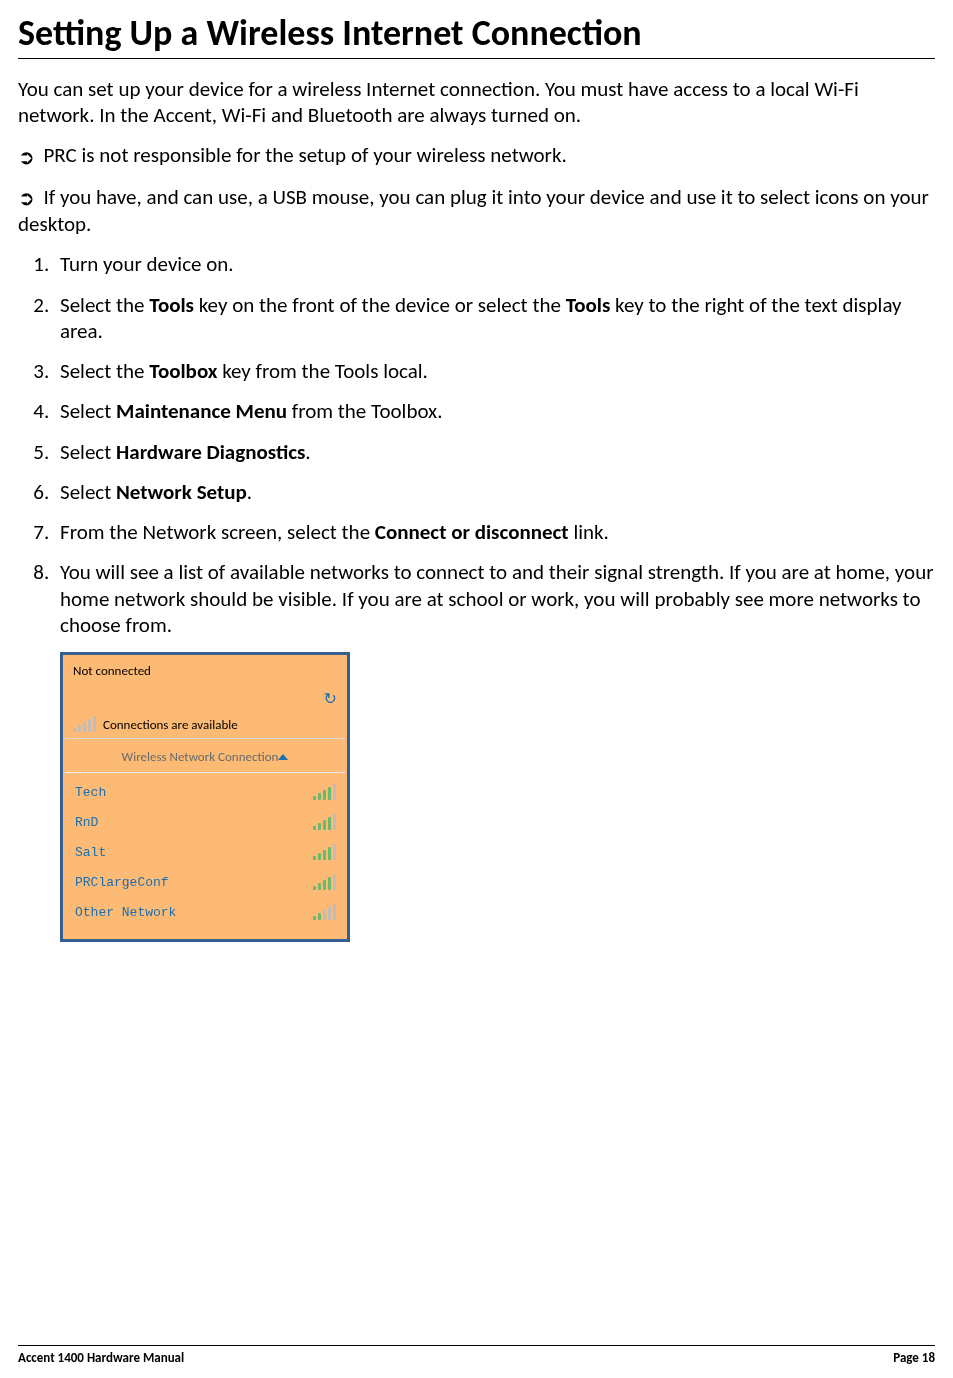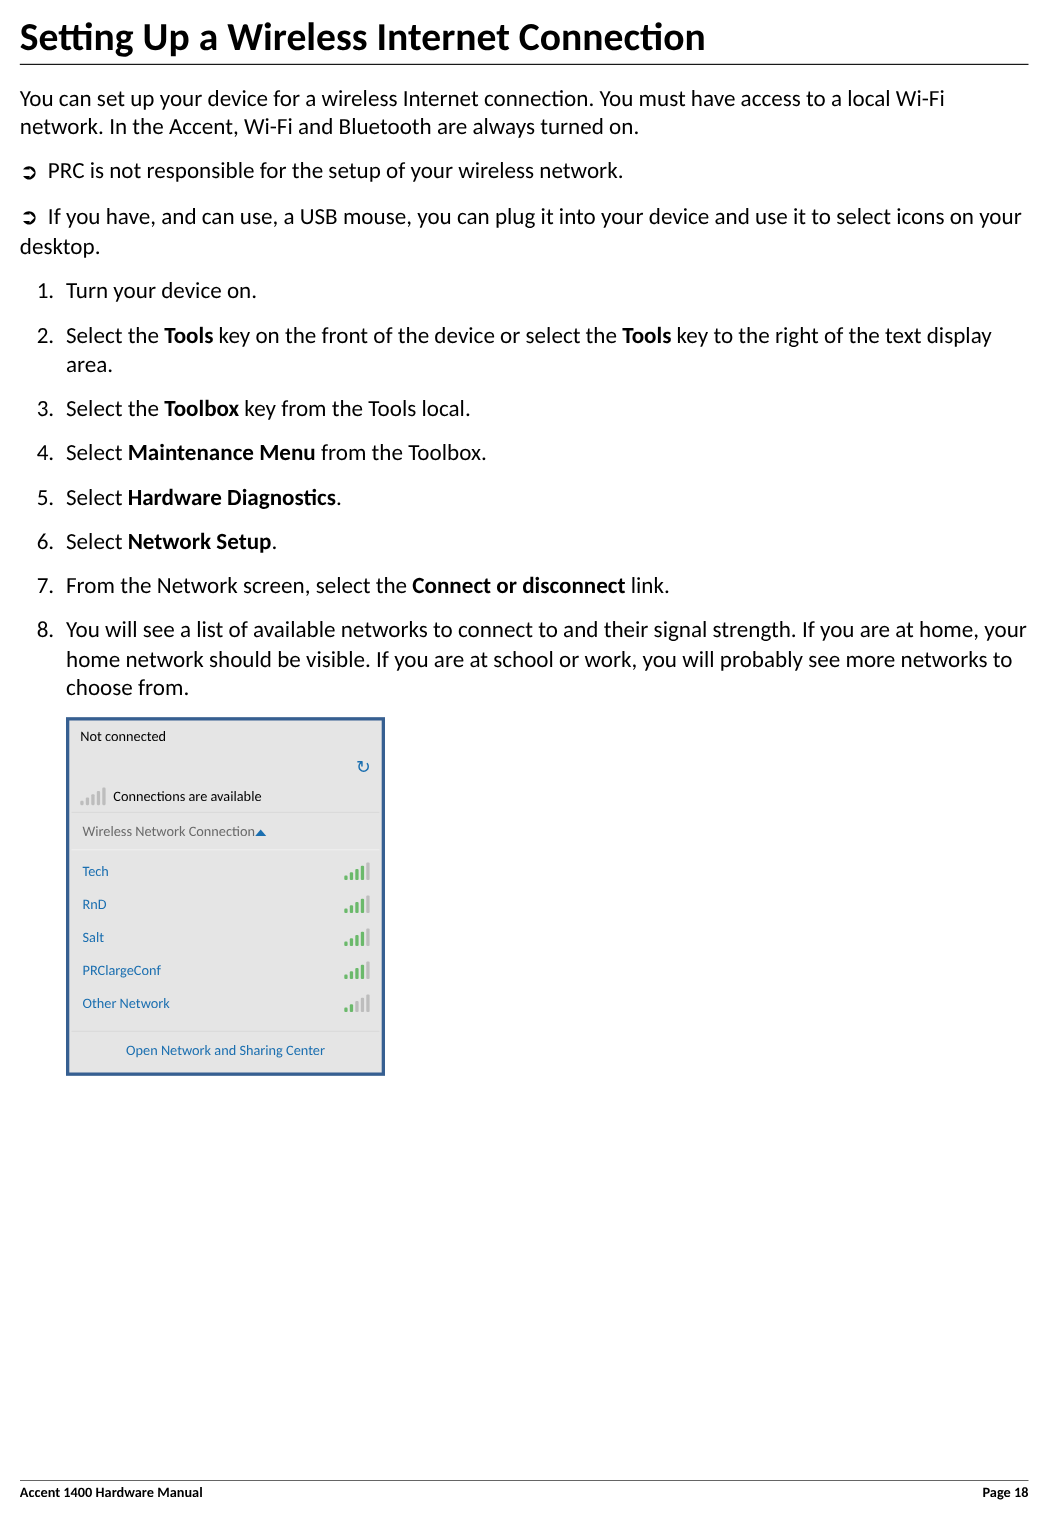--- a/index.html
+++ b/index.html
@@ -47,21 +47,21 @@
   ol.steps li {
     margin-bottom: 14px;
     padding-left: 6px;
   }
   .bold { font-weight: 700; }
   .screenshot-wrap {
     margin-left: 42px;
     border: 3px solid #365f91;
     width: 280px;
     padding: 2px;
-    background: #e5e5e5;
+    background: #fdba74;
     font-size: 13px;
     color: #000;
   }
   .ss-header {
     display: flex;
     justify-content: space-between;
     align-items: center;
     padding: 6px 8px 4px 8px;
     border-bottom: 1px solid #d9d9d9;
   }
@@ -96,40 +96,41 @@
     border-radius:1px;
   }
   .sig-icon-green span.on { background:#6bb96b; }
   .bar1{left:0;height:4px}
   .bar2{left:5px;height:7px}
   .bar3{left:10px;height:10px}
   .bar4{left:15px;height:13px}
   .bar5{left:20px;height:16px}
   .ss-section {
     display:flex;
-    justify-content: flex-start;
+    justify-content: center;
     align-items:center;
     padding: 10px 10px 8px 10px;
     color:#6a6a6a;
     border-bottom: 1px solid #efefef;
   }
   .chev-up {
     width:0;height:0;
     border-left:5px solid transparent;
     border-right:5px solid transparent;
     border-bottom:6px solid #1b6fb0;
   }
   .ss-list { padding: 4px 10px 10px 10px; }
   .ss-item {
     display:flex;
     justify-content: space-between;
     align-items:center;
     padding: 7px 0;
     color:#1b6fb0;
     font-size:13px;
+    font-family:Liberation Mono, monospace;
   }
   .sig-icon-green {
     display:inline-block;
     width:22px;
     height:16px;
     position:relative;
   }
   .warn-dot {
     position:absolute;
     left:-4px;
@@ -257,19 +258,18 @@
         <span>Other Network</span>
         <span class="sig-icon-green">
           <span class="bar1 on"></span>
           <span class="bar2 on"></span>
           <span class="bar3"></span>
           <span class="bar4"></span>
           <span class="bar5"></span>
         </span>
       </div>
     </div>
-  <div class="ss-footer">Open Network and Sharing Center</div>
 </div>
 
 <div class="page-footer">
   <span>Accent 1400 Hardware Manual</span>
   <span>Page 18</span>
 </div>
 
 </body></html>

